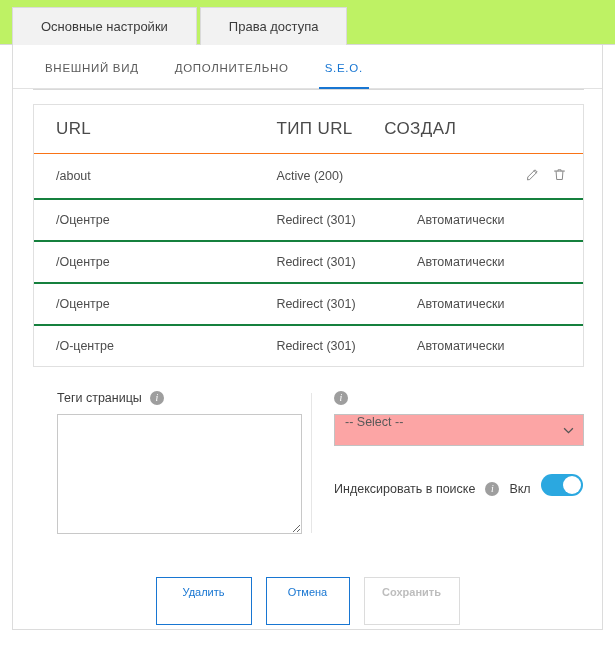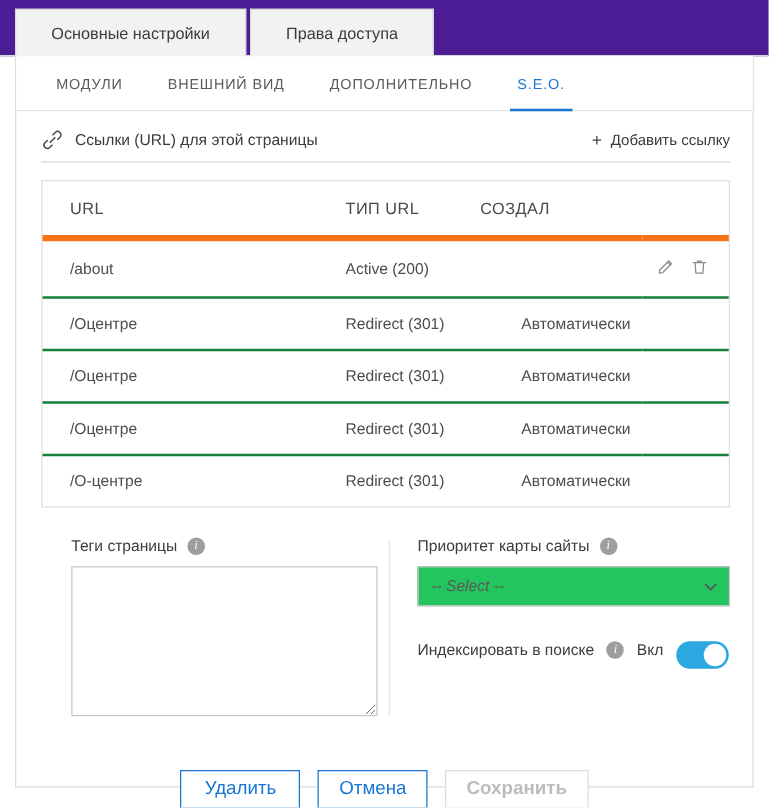--- a/index.html
+++ b/index.html
@@ -18,21 +18,21 @@
     position: relative;
     width: 615px; height: 646px;
     background: #ffffff;
   }
 
   
   .top-tabs {
     position: relative;
     display: flex;
     height: 45px;
-    background: #4c1d95;
+    background: #bef264;
     padding-left: 12px;
     align-items: flex-end;
   }
   .top-tabs::after {
     content: "";
     position: absolute;
     left: 0; right: 0; bottom: 0;
     height: 1px;
     background: #d8d8d8;
   }
@@ -146,26 +146,26 @@
     border: 1px solid #e0e0e0;
   }
   table.urls {
     width: 100%;
     border-collapse: collapse;
     font-size: 12.5px;
   }
   table.urls th {
     text-align: left;
     font-weight: normal;
-    font-size: 13px;
+    font-size: 17px;
     color: #4a4a4a;
     letter-spacing: 0.4px;
     padding: 14px 10px 14px 0;
     text-transform: uppercase;
-    border-bottom: 5px solid #f97316;
+    border-bottom: 1px solid #f97316;
   }
   table.urls td {
     padding: 13px 10px 13px 0;
     color: #4d4d4d;
     border-bottom: 2px solid #15803d;
     height: 38px;
   }
   table.urls tr:last-child td { border-bottom: none; }
   .col-url { width: 265px; padding-left: 22px !important; }
   .col-type { width: 115px; }
@@ -214,37 +214,35 @@
     width: 245px;
     height: 120px;
     border: 1px solid #c8c8c8;
     background: #fff;
   }
   .select-box {
     position: relative;
     width: 250px;
     height: 32px;
     border: 1px solid #c2c2c2;
-    background: #22c55e;
-    display: flex;
-    align-items: center;
+    background: #fca5a5;
+    display: flex;
     padding: 0 10px;
     font-size: 12.5px;
     color: #595959;
     cursor: pointer;
-    font-style: italic;
   }
   .select-caret {
     position: absolute;
     right: 9px; top: 50%;
     transform: translateY(-50%);
   }
   .index-row {
     display: flex;
-    align-items: flex-start;
+    align-items: flex-end;
     gap: 10px;
     margin-top: 28px;
     font-size: 12.5px;
     color: #3c3c3c;
   }
   .toggle {
     width: 42px; height: 22px;
     border-radius: 11px;
     background: #2ba8e0;
     position: relative;
@@ -260,24 +258,24 @@
 
   
   .buttons {
     display: flex;
     justify-content: center;
     gap: 14px;
     margin-top: 40px;
   }
   .btn {
     min-width: 84px;
-    height: 31px;
+    height: 48px;
     line-height: 28px;
     text-align: center;
-    font-size: 15px;
+    font-size: 11px;
     border: 1px solid #1876d2;
     color: #1876d2;
     background: #fff;
     padding: 0 16px;
     cursor: pointer;
   }
   .btn.wide { min-width: 96px; }
   .btn.disabled {
     border-color: #dcdcdc;
     color: #bdbdbd;
@@ -296,49 +294,30 @@
     </div>
     <div class="top-tab">
       <span>Права доступа</span>
     </div>
   </div>
 
   <div class="panel">
 
     <div class="sub-tabs">
       <div class="sub-tab">
-        <span>МОДУЛИ</span>
-      </div>
-      <div class="sub-tab">
         <span>ВНЕШНИЙ ВИД</span>
       </div>
       <div class="sub-tab">
         <span>ДОПОЛНИТЕЛЬНО</span>
       </div>
       <div class="sub-tab active">
         <span>S.E.O.</span>
       </div>
     </div>
 
-    <div class="links-header">
-      <div class="links-title">
-        <span class="link-icon">
-          <svg width="18" height="18" viewBox="0 0 24 24" fill="none" stroke="#4a4a4a" stroke-width="1.6" stroke-linecap="round">
-            <path d="M9.5 14.5 L14.5 9.5"></path>
-            <path d="M12.5 6.5 L15 4 a3.5 3.5 0 0 1 5 5 l-2.5 2.5"></path>
-            <path d="M11.5 17.5 L9 20 a3.5 3.5 0 0 1 -5 -5 l2.5 -2.5"></path>
-          </svg>
-        </span>
-        <span>Ссылки (URL) для этой страницы</span>
-      </div>
-      <div class="add-link">
-        <span class="plus">+</span>
-        <span>Добавить ссылку</span>
-      </div>
-    </div>
     <div class="links-underline"></div>
 
     <div class="table-wrap">
       <table class="urls">
         <thead>
           <tr>
             <th class="col-url">URL</th>
             <th class="col-type">ТИП URL</th>
             <th class="col-author">СОЗДАЛ</th>
             <th class="col-actions"></th>
@@ -401,21 +380,20 @@
           <span>Теги страницы</span>
           <span class="info-icon">i</span>
         </div>
         <textarea class="tags-box" placeholder="" style=""></textarea>
       </div>
 
       <div class="form-divider"></div>
 
       <div class="form-right">
         <div class="field-label">
-          <span>Приоритет карты сайты</span>
           <span class="info-icon">i</span>
         </div>
         <div class="select-box">
           <span>-- Select --</span>
           <span class="select-caret">
             <svg width="11" height="7" viewBox="0 0 12 8" fill="none" stroke="#555" stroke-width="1.5">
               <path d="M1 1.5 L6 6.5 L11 1.5"></path>
             </svg>
           </span>
         </div>

